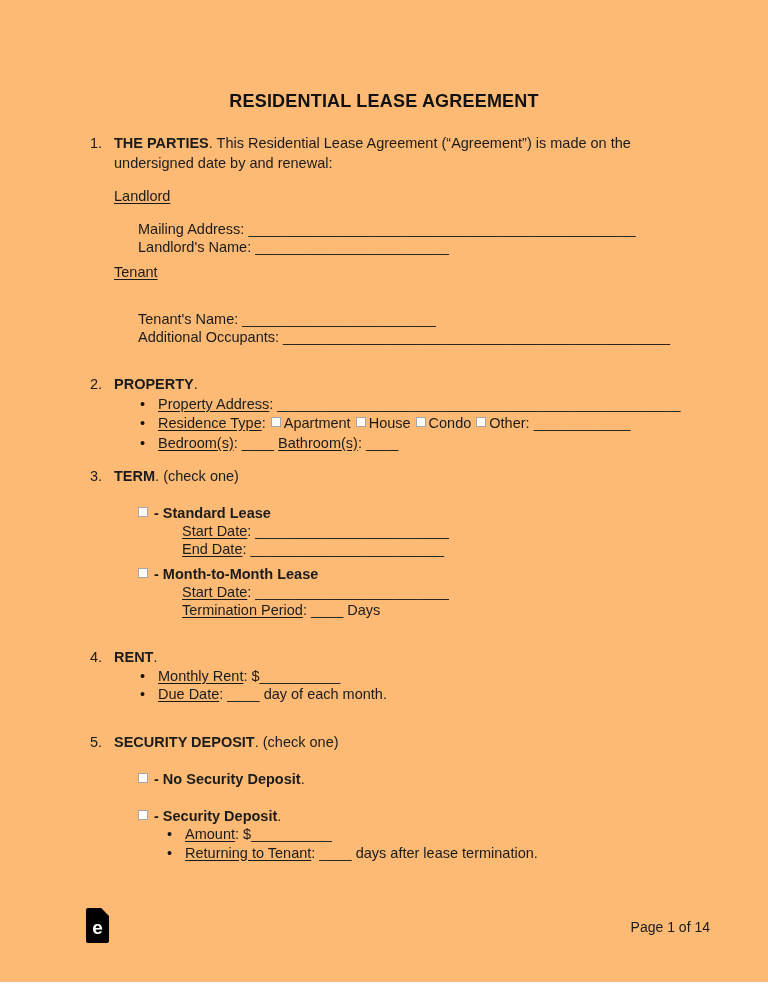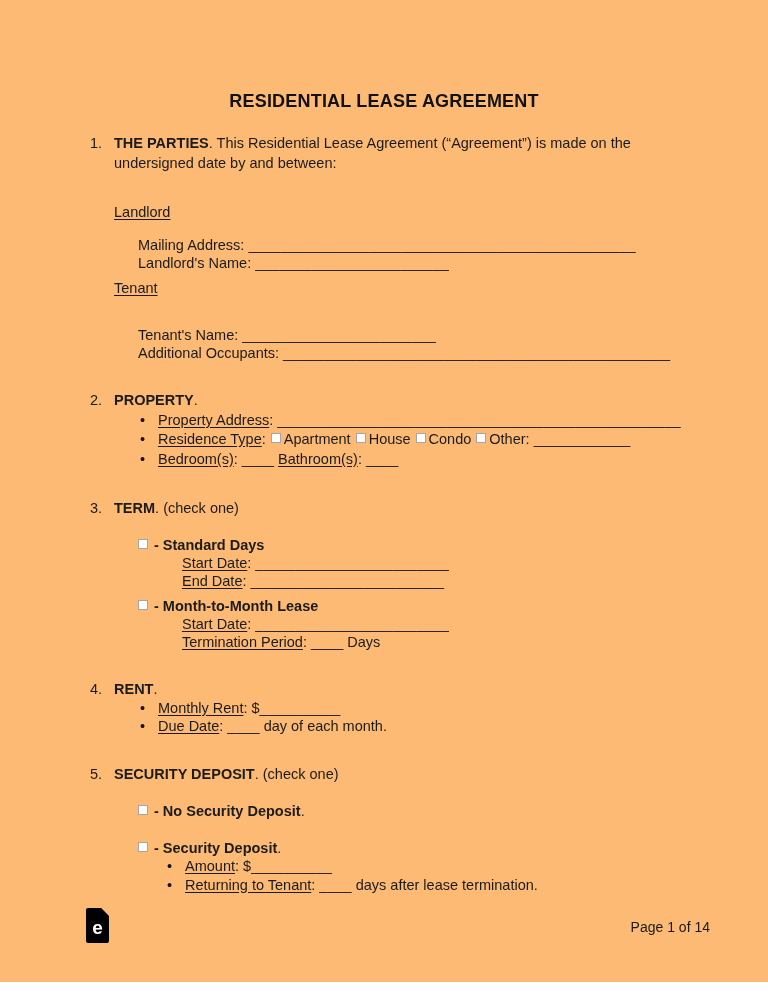--- a/index.html
+++ b/index.html
@@ -37,21 +37,21 @@
   .bul68 { padding-left:68px; }
   .bul68 .bullet { position:absolute; left:50px; }
   .bul95 { padding-left:95px; }
   .bul95 .bullet { position:absolute; left:77px; }
   .lh17 { line-height:17.5px; }
   .lh18 { line-height:18px; }
   .lh185{ line-height:18.5px; }
   .lh19 { line-height:19px; }
   .lh195{ line-height:19.5px; }
   .lh20 { line-height:20px; }
-  .mt14 { margin-top:30px; }
+  .mt14 { margin-top:14px; }
   .mt15 { margin-top:15px; }
   .mt16 { margin-top:29px; }
   .mt17 { margin-top:7px; }
   .mt175{ margin-top:17.5px; }
   .mt18 { margin-top:18px; }
   .mt21 { margin-top:21px; }
   .cb {
     display:inline-block;
     width:8px; height:8px;
     border:1px solid #a6a6a6;
@@ -85,21 +85,21 @@
 </head>
 <body>
 
 <div class="doc">
 
   <div class="title">RESIDENTIAL LEASE AGREEMENT</div>
 
   <div class="content">
 
     <div class="block n-row lh20 mt21">
-      <span class="num">1.</span><span class="b">THE PARTIES</span><span>. This Residential Lease Agreement (“Agreement”) is made on the undersigned date by and between:</span>
+      <span class="num">1.</span><span class="b">THE PARTIES</span><span>. This Residential Lease Agreement (“Agreement”) is made on the undersigned date by and renewal:</span>
     </div>
 
     <div class="block sub lh19 mt14">
       <span class="ul">Landlord</span>
     </div>
 
     <div class="block lh17 mt15">
       <div class="row f48">
         <span>Mailing Address:</span>
         <span class="blank">________________________________________________</span>
@@ -144,21 +144,21 @@
         <span class="blank">____</span>
       </div>
     </div>
 
     <div class="block n-row lh195 mt14">
       <span class="num">3.</span><span class="b">TERM</span><span>. (check one)</span>
     </div>
 
     <div class="block lh18 mt175">
       <div class="row cb48">
-        <span class="cb"></span><span class="b">- Standard Days</span>
+        <span class="cb"></span><span class="b">- Standard Lease</span>
       </div>
       <div class="row f92">
         <span class="ul">Start Date</span><span>:</span>
         <span class="blank">________________________</span>
       </div>
       <div class="row f92">
         <span class="ul">End Date</span><span>:</span>
         <span class="blank">________________________</span>
       </div>
     </div>

